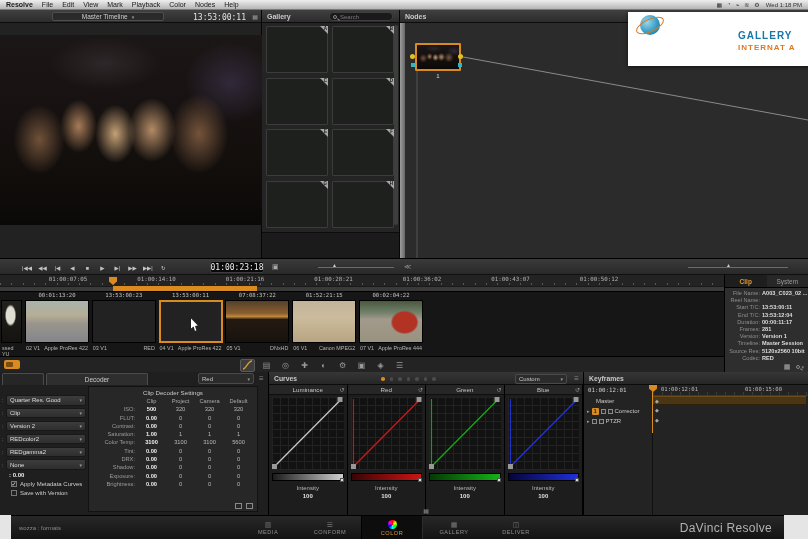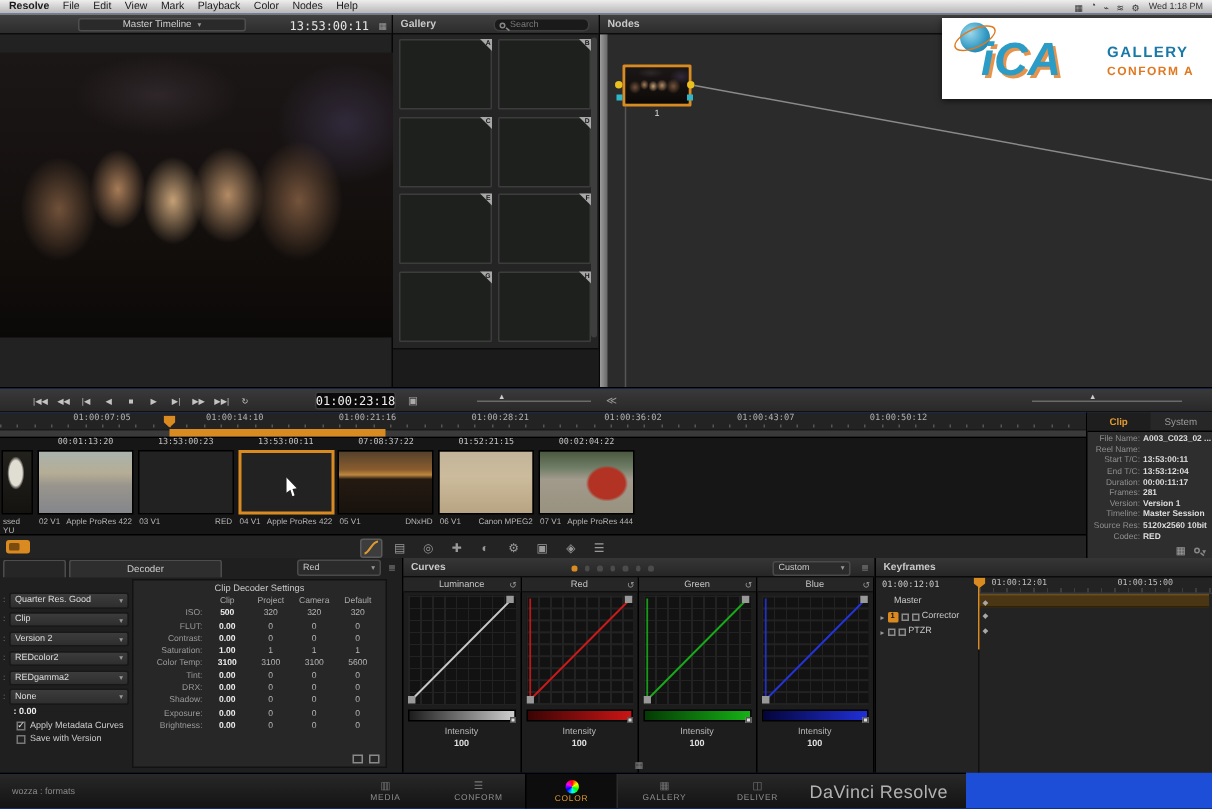--- a/index.html
+++ b/index.html
@@ -1,17 +1,17 @@
 <!DOCTYPE html>
 <html><head>
 <meta charset="utf-8">
 <style>
 *{margin:0;padding:0;box-sizing:border-box;font-family:"Liberation Sans",sans-serif}
 body{background:#000}
-.screen{position:relative;width:808px;height:539px;background:#1d4ed8;overflow:hidden;color:#ccc;font-size:7px}
+.screen{position:relative;width:808px;height:539px;background:#e5e5e5;overflow:hidden;color:#ccc;font-size:7px}
 
 .menubar{position:absolute;top:0;left:0;width:808px;height:10px;background:linear-gradient(#eee,#b5b5b5);border-bottom:1px solid #7a7a7a;display:flex;align-items:center;gap:9px;padding:0 6px;color:#1a1a1a;font-size:7px;z-index:30}
 .mb-app{font-weight:bold}
 .mb-item{color:#1a1a1a}
 .mb-right{margin-left:auto;display:flex;gap:6px;align-items:center;font-size:6px;color:#333}
 
 .main-row{position:absolute;top:10px;left:0;width:808px;height:248px;display:flex}
 .phead{height:13px;background:linear-gradient(#404040,#2c2c2c);border-bottom:1px solid #0c0c0c;display:flex;align-items:center;padding:0 5px;font-size:7px;font-weight:bold;color:#c9c9c9;position:relative}
 .viewer{width:262px;position:relative;background:#222;border-right:1px solid #060606}
 .tl-select{position:absolute;left:52px;top:2px;width:112px;height:9px;background:#2a2a2a;border:1px solid #4e4e4e;border-radius:2px;display:flex;align-items:center;justify-content:center;gap:4px;font-size:6.5px;font-weight:normal;color:#d0d0d0}
@@ -148,21 +148,21 @@
 .kbox{width:5px;height:5px;border:1px solid #8a8a8a;background:#2a2a2a;flex:none}
 .ktracks{position:absolute;left:68px;right:0;top:13px;bottom:0;border-left:1px solid #111}
 .kruler{position:absolute;left:0;right:0;top:0;height:11px;border-bottom:1px solid #3a3a3a;background-image:repeating-linear-gradient(90deg,#3c3c3c 0 1px,transparent 1px 9px);background-position:0 bottom;background-size:100% 3px;background-repeat:no-repeat}
 .krlabel{position:absolute;top:1px;font-family:"DejaVu Sans Mono",monospace;font-size:5.6px;color:#bbb}
 .krow{position:absolute;left:0;right:2px;height:9px}
 .krow.hl{background:#4a3615;border-top:1px solid #6b4d1d;border-bottom:1px solid #2e2209}
 .kdiamond{position:absolute;left:2px;top:1px;font-size:5px;color:#a8a8a8}
 .kphead{position:absolute;left:-4px;top:0;width:8px;height:7px;background:#d98a20;clip-path:polygon(0 0,100% 0,100% 55%,50% 100%,0 55%);z-index:3}
 .kpline{position:absolute;left:-1px;top:6px;width:1px;height:42px;background:#d98a20;z-index:2}
 
-.bottombar{position:absolute;top:515px;left:0;width:644px;height:24px;background:linear-gradient(#282828,#131313);border-top:1px solid #000}
+.bottombar{position:absolute;top:515px;left:11px;width:773px;height:24px;background:linear-gradient(#282828,#131313);border-top:1px solid #000}
 .bleft{position:absolute;left:8px;top:9px;font-size:6px;color:#8a8a8a}
 .pages{position:absolute;left:226px;top:0;height:24px;display:flex}
 .page{width:62px;display:flex;flex-direction:column;align-items:center;justify-content:center;gap:1px;color:#8f8f8f}
 .page .pic{font-size:7px;line-height:7px;color:#777}
 .page .plabel{font-size:5.6px;letter-spacing:.5px}
 .page.active{background:#0d0d0d;border-left:1px solid #000;border-right:1px solid #2c2c2c}
 .page.active .plabel{color:#e09a30}
 .wheel{width:9px;height:9px;border-radius:50%;background:conic-gradient(#f00,#ff0,#0f0,#0ff,#00f,#f0f,#f00)}
 .brand{position:absolute;right:12px;top:5px;font-size:12px;color:#b2b2b2;letter-spacing:.3px}
 
@@ -838,18 +838,17 @@
           <span class="pic">◫</span>
           <span class="plabel">DELIVER</span>
         </div>
       </div>
     <span class="brand">DaVinci Resolve</span>
   </div>
 
   <div class="ica">
     <div class="globe"></div>
     <div class="ring"></div>
-    <div class="ica-big">iCA</div>
     <div class="ica-r1">GALLERY</div>
-    <div class="ica-r2">CONFORM A</div>
+    <div class="ica-r2">INTERNAT A</div>
   </div>
 
 </div>
 
 </body></html>

